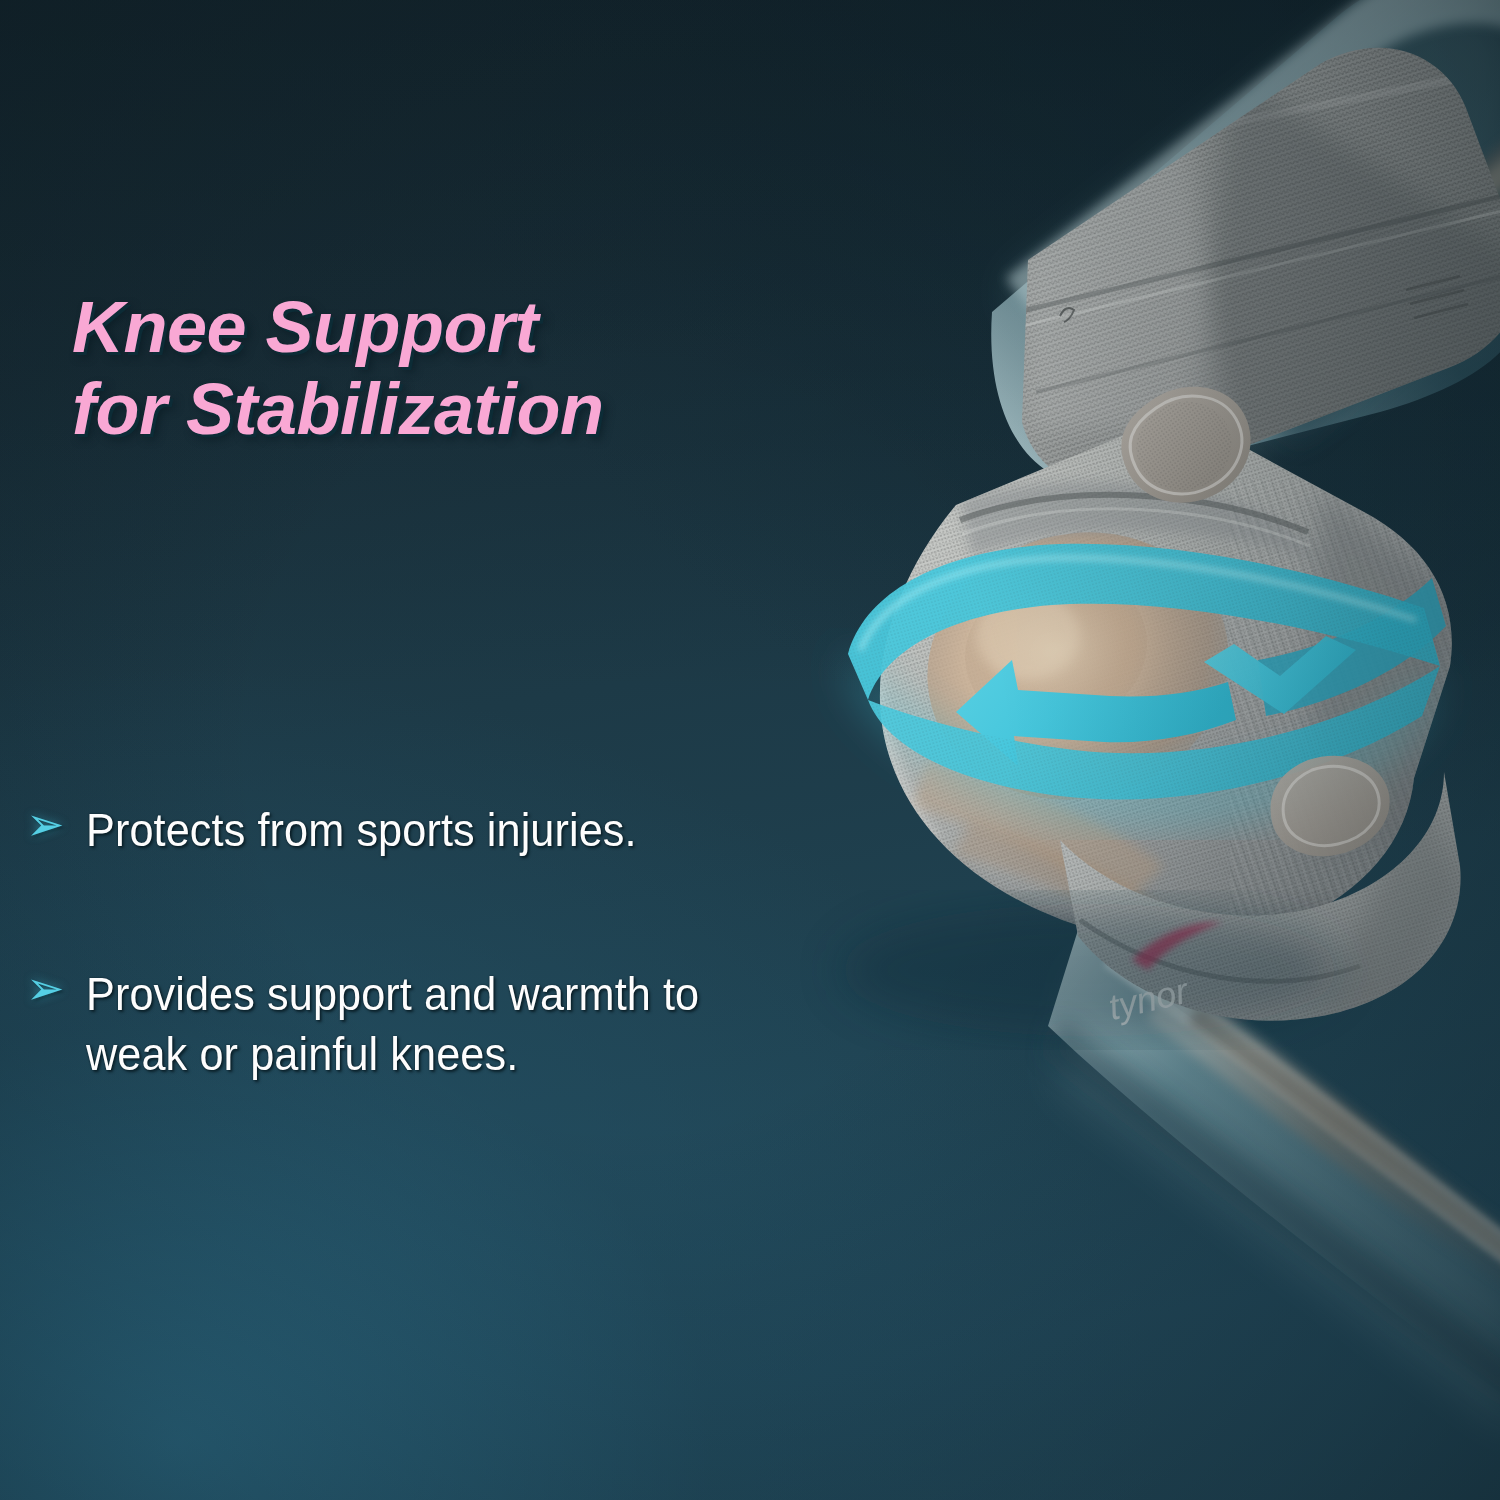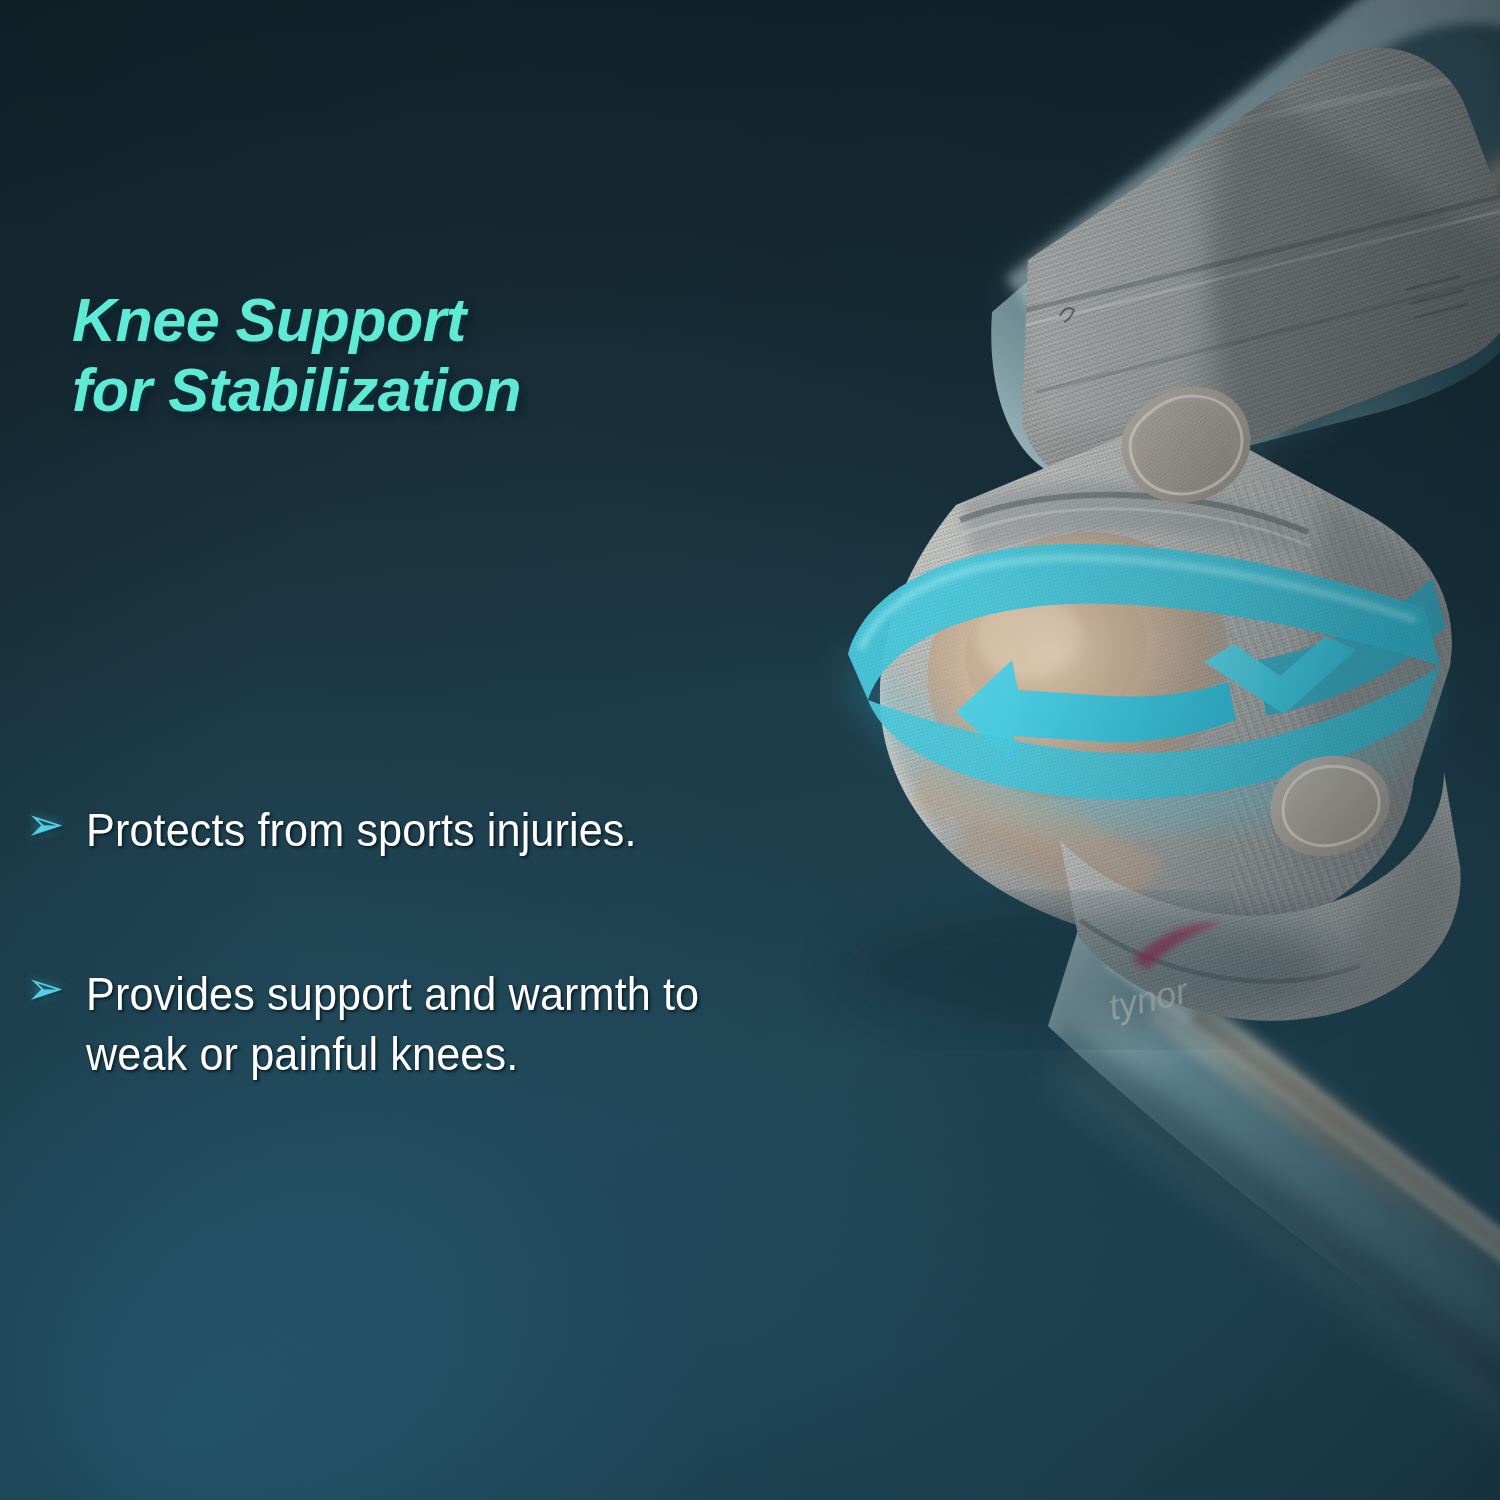--- a/index.html
+++ b/index.html
@@ -27,23 +27,23 @@
     background:radial-gradient(ellipse 1250px 1250px at 42% 50%, rgba(0,0,0,0) 30%, rgba(6,18,24,0.30) 78%, rgba(4,14,19,0.48) 100%);
   }
   .bg-topdark{
     position:absolute;left:0;top:0;width:100%;height:46%;
     background:linear-gradient(to bottom, rgba(14,28,35,0.55), rgba(14,28,35,0) 100%);
   }
 
   
   .headline{
     position:absolute;left:72px;top:286px;width:790px;
-    font-size:61px;font-weight:bold;font-style:italic;
+    font-size:72px;font-weight:bold;font-style:italic;
     line-height:1.14;letter-spacing:-0.5px;
-    color:#5eead4;
+    color:#f9a8d4;
     text-shadow:3px 3px 0 rgba(12,46,56,0.85), 5px 5px 9px rgba(5,22,30,0.55);
     white-space:pre-line;
   }
 
   .bullets{position:absolute;left:26px;top:800px;width:880px;}
   .bullet{display:flex;align-items:flex-start;margin-bottom:104px;}
   .bullet:last-child{margin-bottom:0;}
   .b-mark{
     flex:0 0 auto;width:46px;margin-right:14px;
     font-size:46px;line-height:1.05;

